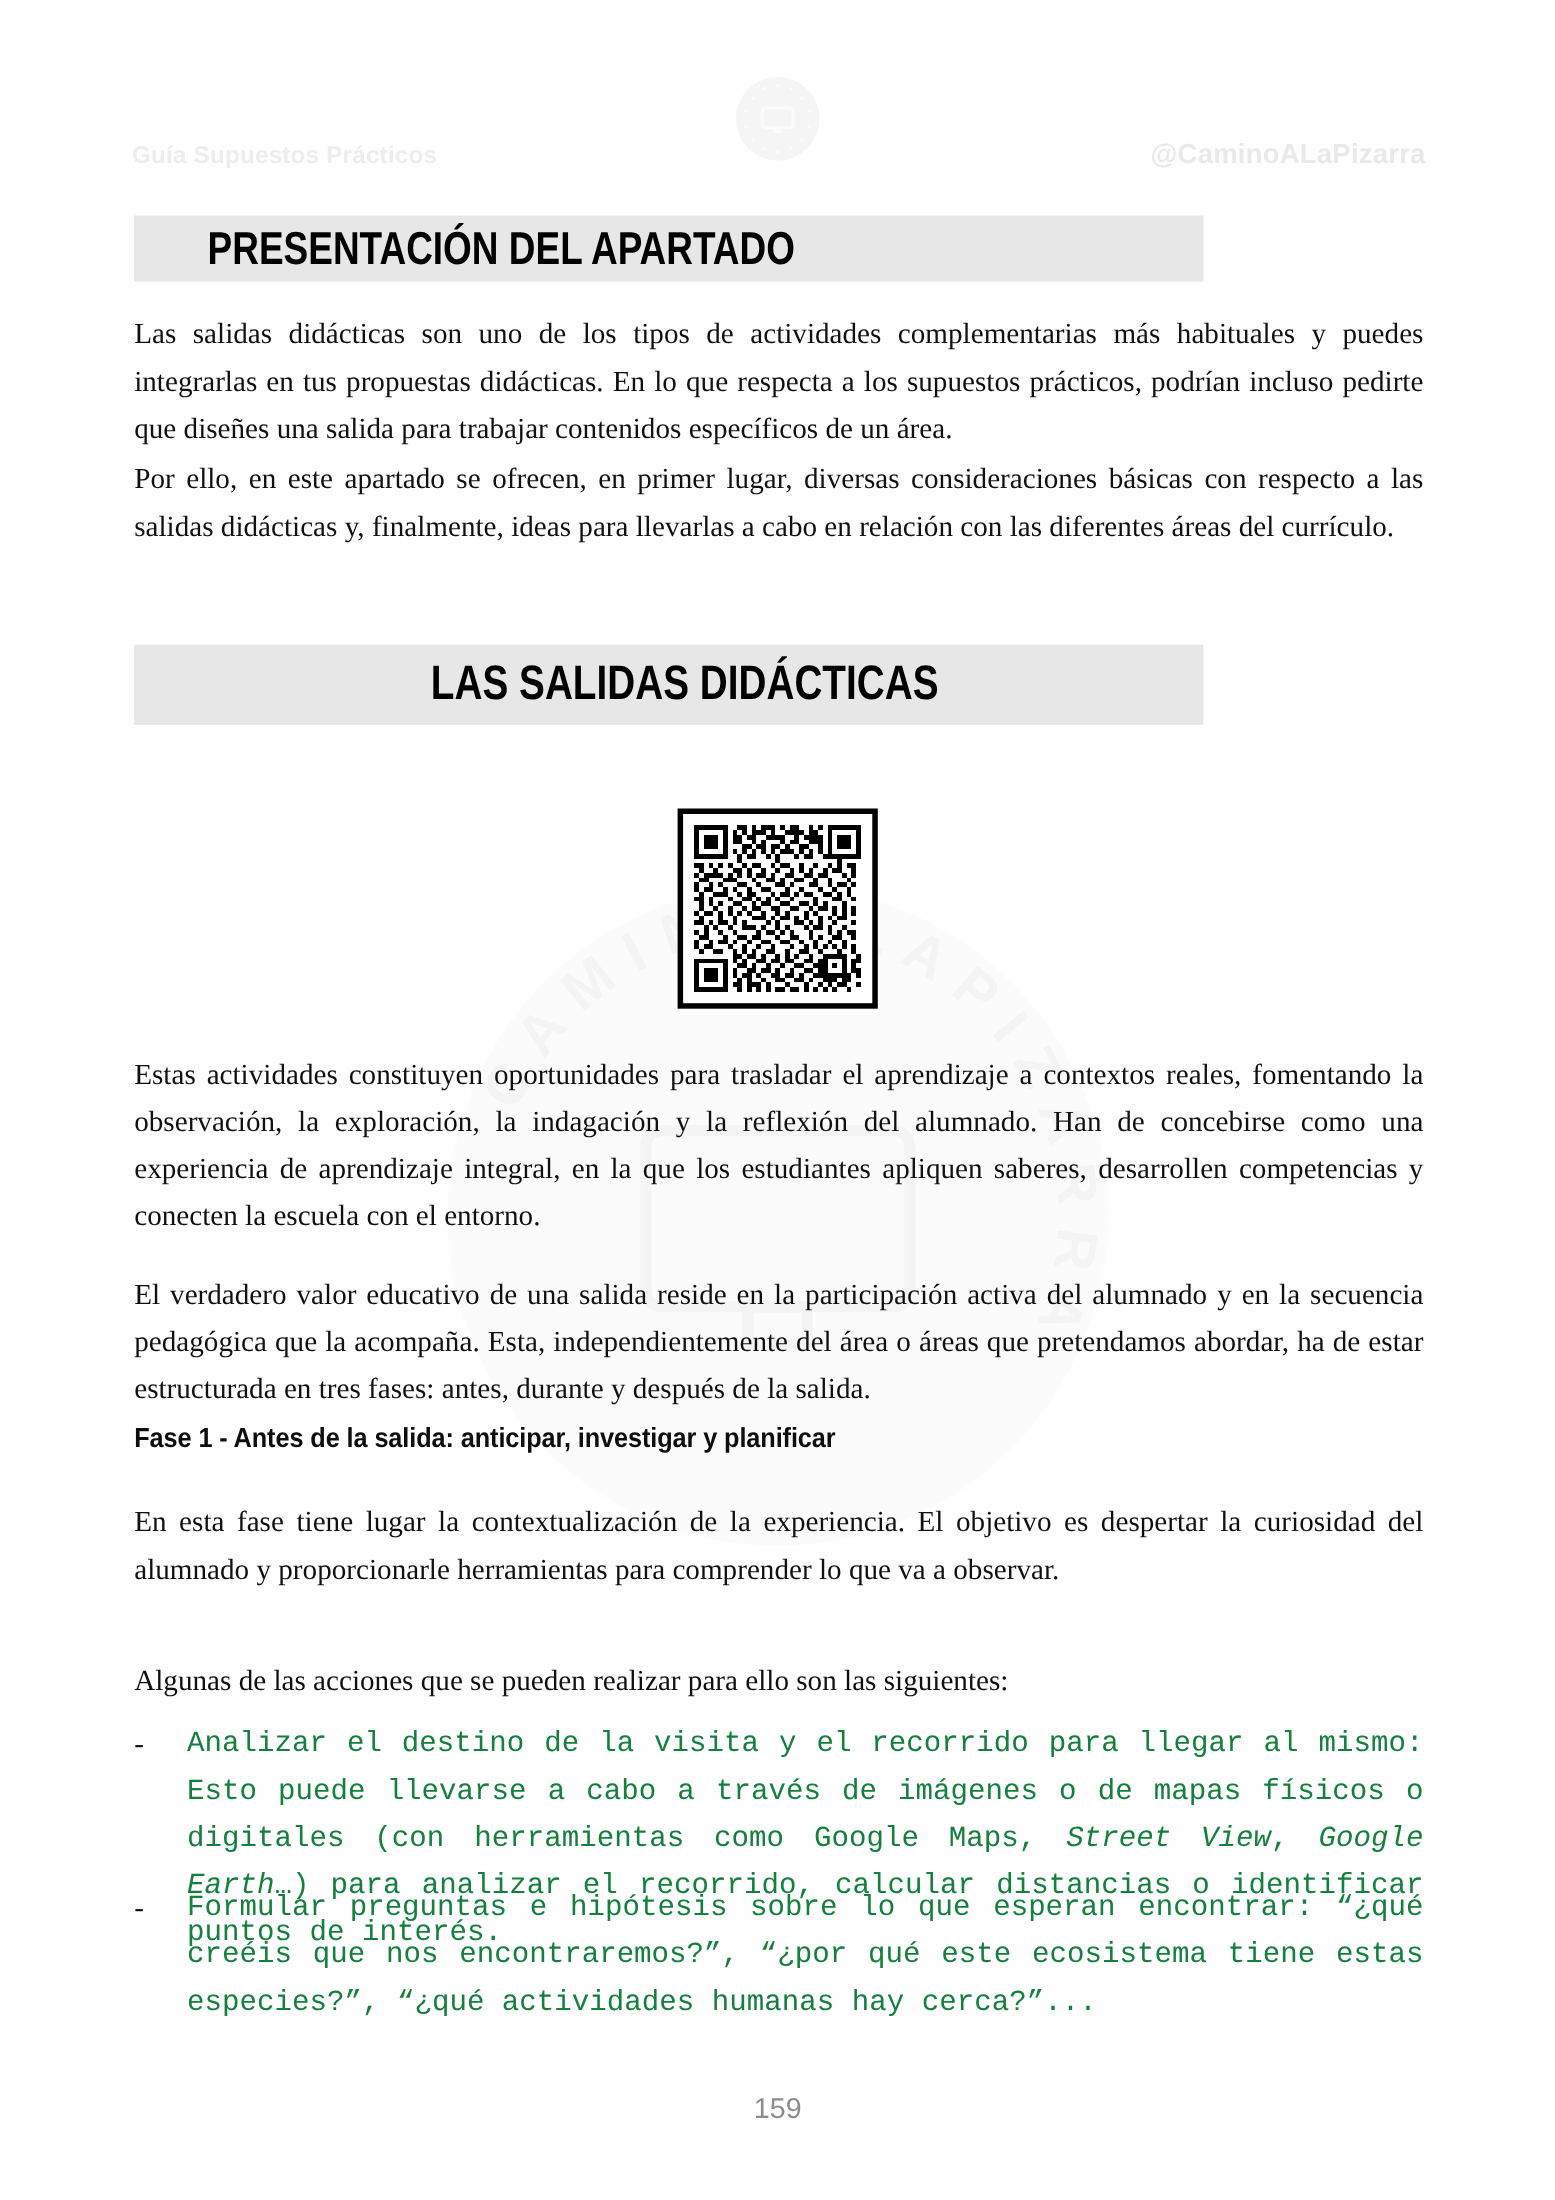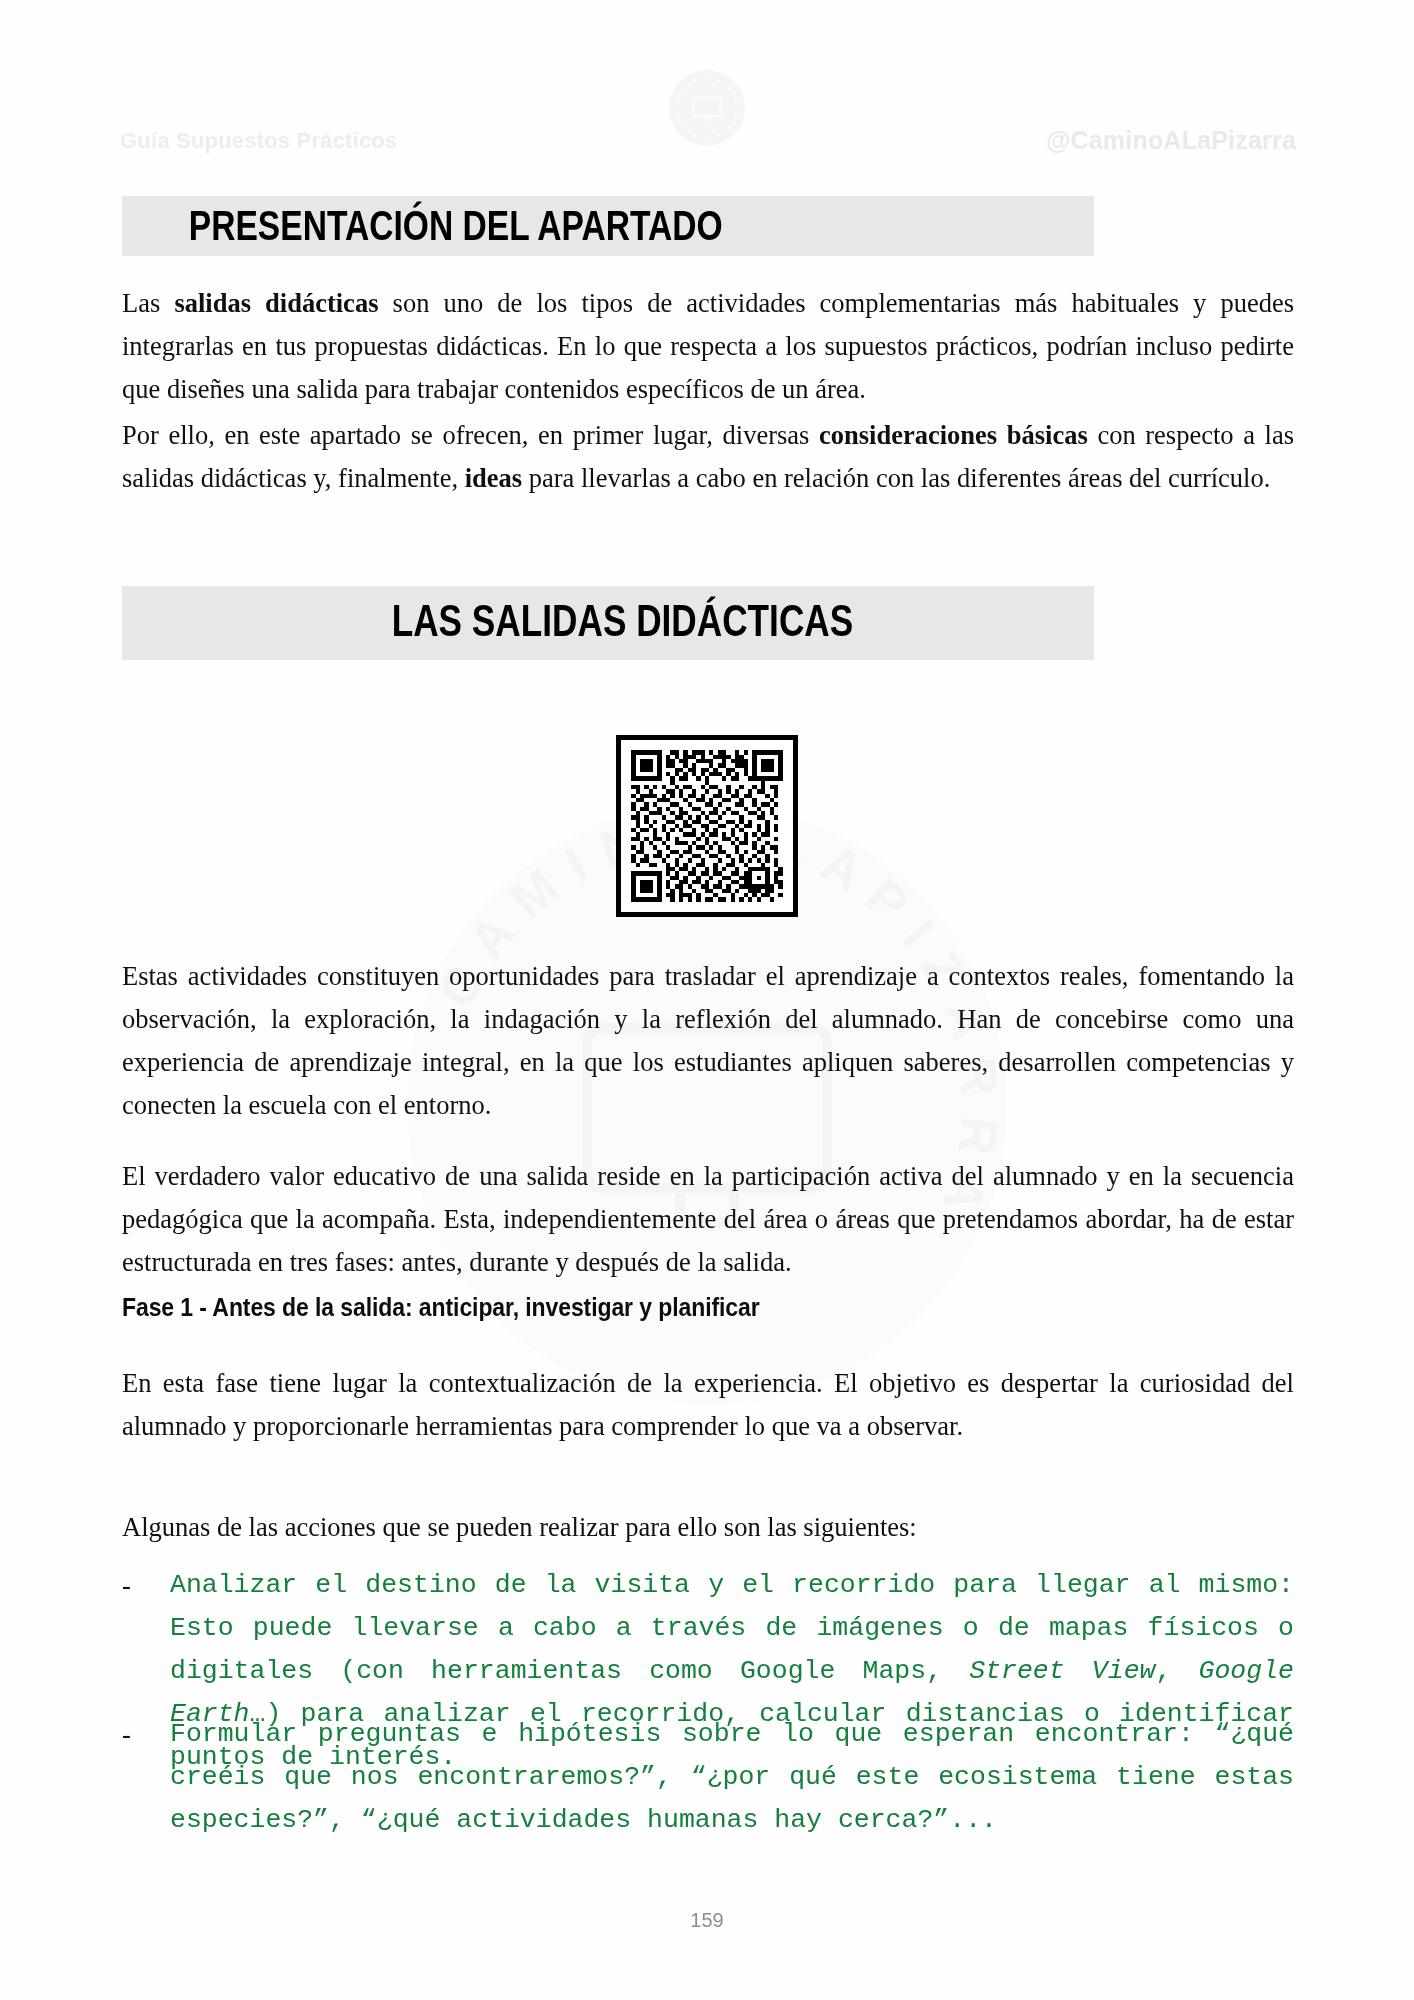--- a/index.html
+++ b/index.html
@@ -116,21 +116,21 @@
   
   p.body {
     margin: 0;
     font-family: "Liberation Serif", serif;
     font-size: 26.5px;
     line-height: 1.62;
     color: #101010;
     text-align: justify;
     text-justify: inter-word;
   }
-  p.body b { font-weight: bold; }
+  p.body b { font-weight: normal; }
 
   .para { position: absolute; left: 0; width: 1172px; }
 
   .p1 { top: 282px; }
   .p2 { top: 414px; }
   .p3 { top: 955px; }
   .p4 { top: 1155px; }
 
   .fase-head {
     position: absolute;
@@ -191,21 +191,21 @@
   }
   .qr-frame svg { display: block; width: 100%; height: 100%; }
 
   
   .page-num {
     position: absolute;
     bottom: 68px;
     left: 0; right: 0;
     text-align: center;
     font-family: "Liberation Sans", sans-serif;
-    font-size: 20px;
+    font-size: 26px;
     color: #8d8d8d;
     z-index: 3;
   }
 </style>
 </head>
 <body>
 
 <div class="page">
 
   <div class="watermark">

